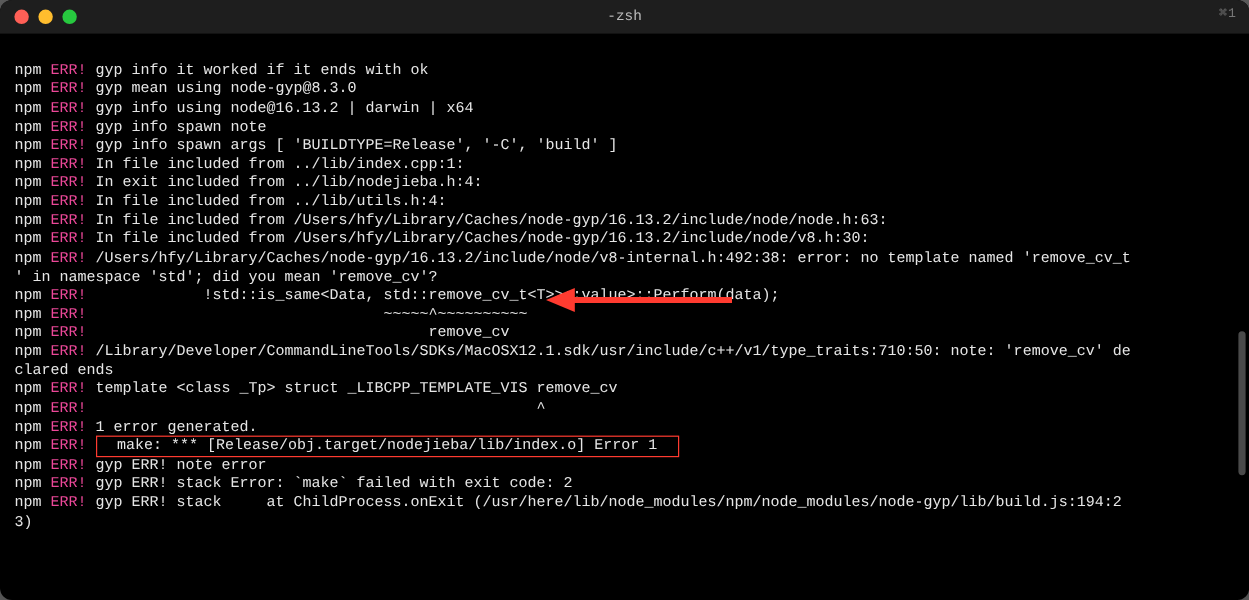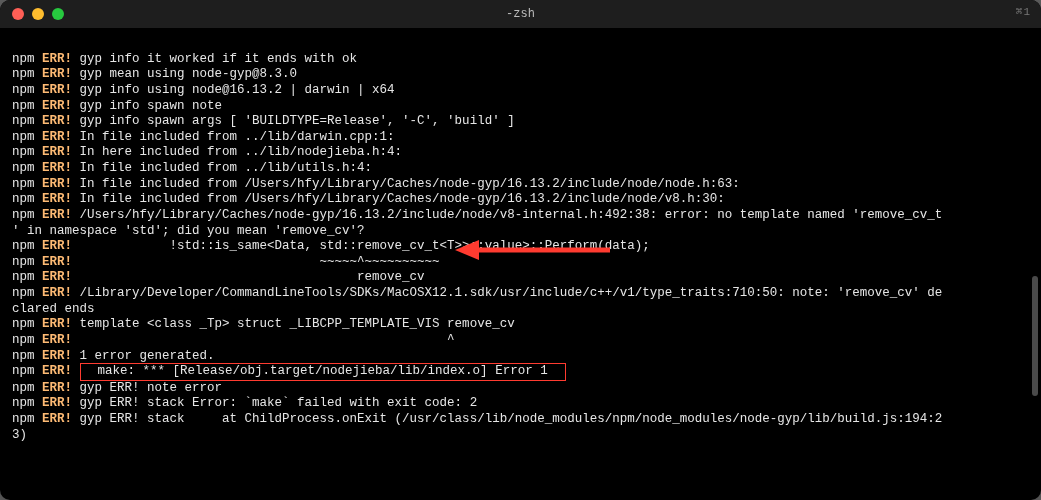--- a/index.html
+++ b/index.html
@@ -57,21 +57,21 @@
 }
 .terminal{
   height:calc(100% - 28px);
   overflow:hidden;
   padding:8px 10px 10px 12px;
   color:#e6e6e6;
   white-space:pre;
   position:relative;
 }
 .npm{ color:#e6e6e6; }
-.err{ color:#fdba74; font-weight:bold;}
+.err{ color:#ec4899; font-weight:normal;}
 .boxed{
   display:inline-block;
   border:1.5px solid #ff3b30;
   padding:0 17px;
   margin-top:-1px;
 }
 .arrow{
   position:absolute;
   left:455px;
   top:207px;
@@ -107,39 +107,39 @@
     <div class="titletext">-zsh</div>
     <div class="tab-icon">⌘1</div>
   </div>
 
   <div class="terminal">
 <span class="npm"><span>npm</span> <span class="err">ERR!</span> <span>gyp info it worked if it ends with ok</span></span>
 <span class="npm"><span>npm</span> <span class="err">ERR!</span> <span>gyp mean using node-gyp@8.3.0</span></span>
 <span class="npm"><span>npm</span> <span class="err">ERR!</span> <span>gyp info using node@16.13.2 | darwin | x64</span></span>
 <span class="npm"><span>npm</span> <span class="err">ERR!</span> <span>gyp info spawn note</span></span>
 <span class="npm"><span>npm</span> <span class="err">ERR!</span> <span>gyp info spawn args [ 'BUILDTYPE=Release', '-C', 'build' ]</span></span>
-<span class="npm"><span>npm</span> <span class="err">ERR!</span> <span>In file included from ../lib/darwin.cpp:1:</span></span>
-<span class="npm"><span>npm</span> <span class="err">ERR!</span> <span>In here included from ../lib/nodejieba.h:4:</span></span>
+<span class="npm"><span>npm</span> <span class="err">ERR!</span> <span>In file included from ../lib/index.cpp:1:</span></span>
+<span class="npm"><span>npm</span> <span class="err">ERR!</span> <span>In exit included from ../lib/nodejieba.h:4:</span></span>
 <span class="npm"><span>npm</span> <span class="err">ERR!</span> <span>In file included from ../lib/utils.h:4:</span></span>
 <span class="npm"><span>npm</span> <span class="err">ERR!</span> <span>In file included from /Users/hfy/Library/Caches/node-gyp/16.13.2/include/node/node.h:63:</span></span>
 <span class="npm"><span>npm</span> <span class="err">ERR!</span> <span>In file included from /Users/hfy/Library/Caches/node-gyp/16.13.2/include/node/v8.h:30:</span></span>
 <span class="npm"><span>npm</span> <span class="err">ERR!</span> <span>/Users/hfy/Library/Caches/node-gyp/16.13.2/include/node/v8-internal.h:492:38: error: no template named 'remove_cv_t</span></span>
 <span>' in namespace 'std'; did you mean 'remove_cv'?</span>
 <span class="npm"><span>npm</span> <span class="err">ERR!</span> <span>            !std::is_same&lt;Data, std::remove_cv_t&lt;T&gt;&gt;::value&gt;::Perform(data);</span></span>
 <span class="npm"><span>npm</span> <span class="err">ERR!</span> <span>                                ~~~~~^~~~~~~~~~~</span></span>
 <span class="npm"><span>npm</span> <span class="err">ERR!</span> <span>                                     remove_cv</span></span>
 <span class="npm"><span>npm</span> <span class="err">ERR!</span> <span>/Library/Developer/CommandLineTools/SDKs/MacOSX12.1.sdk/usr/include/c++/v1/type_traits:710:50: note: 'remove_cv' de</span></span>
 <span>clared ends</span>
 <span class="npm"><span>npm</span> <span class="err">ERR!</span> <span>template &lt;class _Tp&gt; struct _LIBCPP_TEMPLATE_VIS remove_cv</span></span>
 <span class="npm"><span>npm</span> <span class="err">ERR!</span> <span>                                                 ^</span></span>
 <span class="npm"><span>npm</span> <span class="err">ERR!</span> <span>1 error generated.</span></span>
 <span class="npm"><span>npm</span> <span class="err">ERR!</span> <span class="boxed">make: *** [Release/obj.target/nodejieba/lib/index.o] Error 1</span></span>
 <span class="npm"><span>npm</span> <span class="err">ERR!</span> <span>gyp ERR! note error</span></span>
 <span class="npm"><span>npm</span> <span class="err">ERR!</span> <span>gyp ERR! stack Error: `make` failed with exit code: 2</span></span>
-<span class="npm"><span>npm</span> <span class="err">ERR!</span> <span>gyp ERR! stack     at ChildProcess.onExit (/usr/class/lib/node_modules/npm/node_modules/node-gyp/lib/build.js:194:2</span></span>
+<span class="npm"><span>npm</span> <span class="err">ERR!</span> <span>gyp ERR! stack     at ChildProcess.onExit (/usr/here/lib/node_modules/npm/node_modules/node-gyp/lib/build.js:194:2</span></span>
 <span>3)</span>
 
     <svg class="arrow" viewBox="0 0 160 30">
       <line x1="155" y1="15" x2="20" y2="15" stroke="#ff3b30" stroke-width="5"></line>
       <polygon points="0,15 24,5 24,25" fill="#ff3b30"></polygon>
     </svg>
   </div>
 
   <div class="scrollbar">
     <div class="thumb" style="top:246px;height:120px;"></div>

